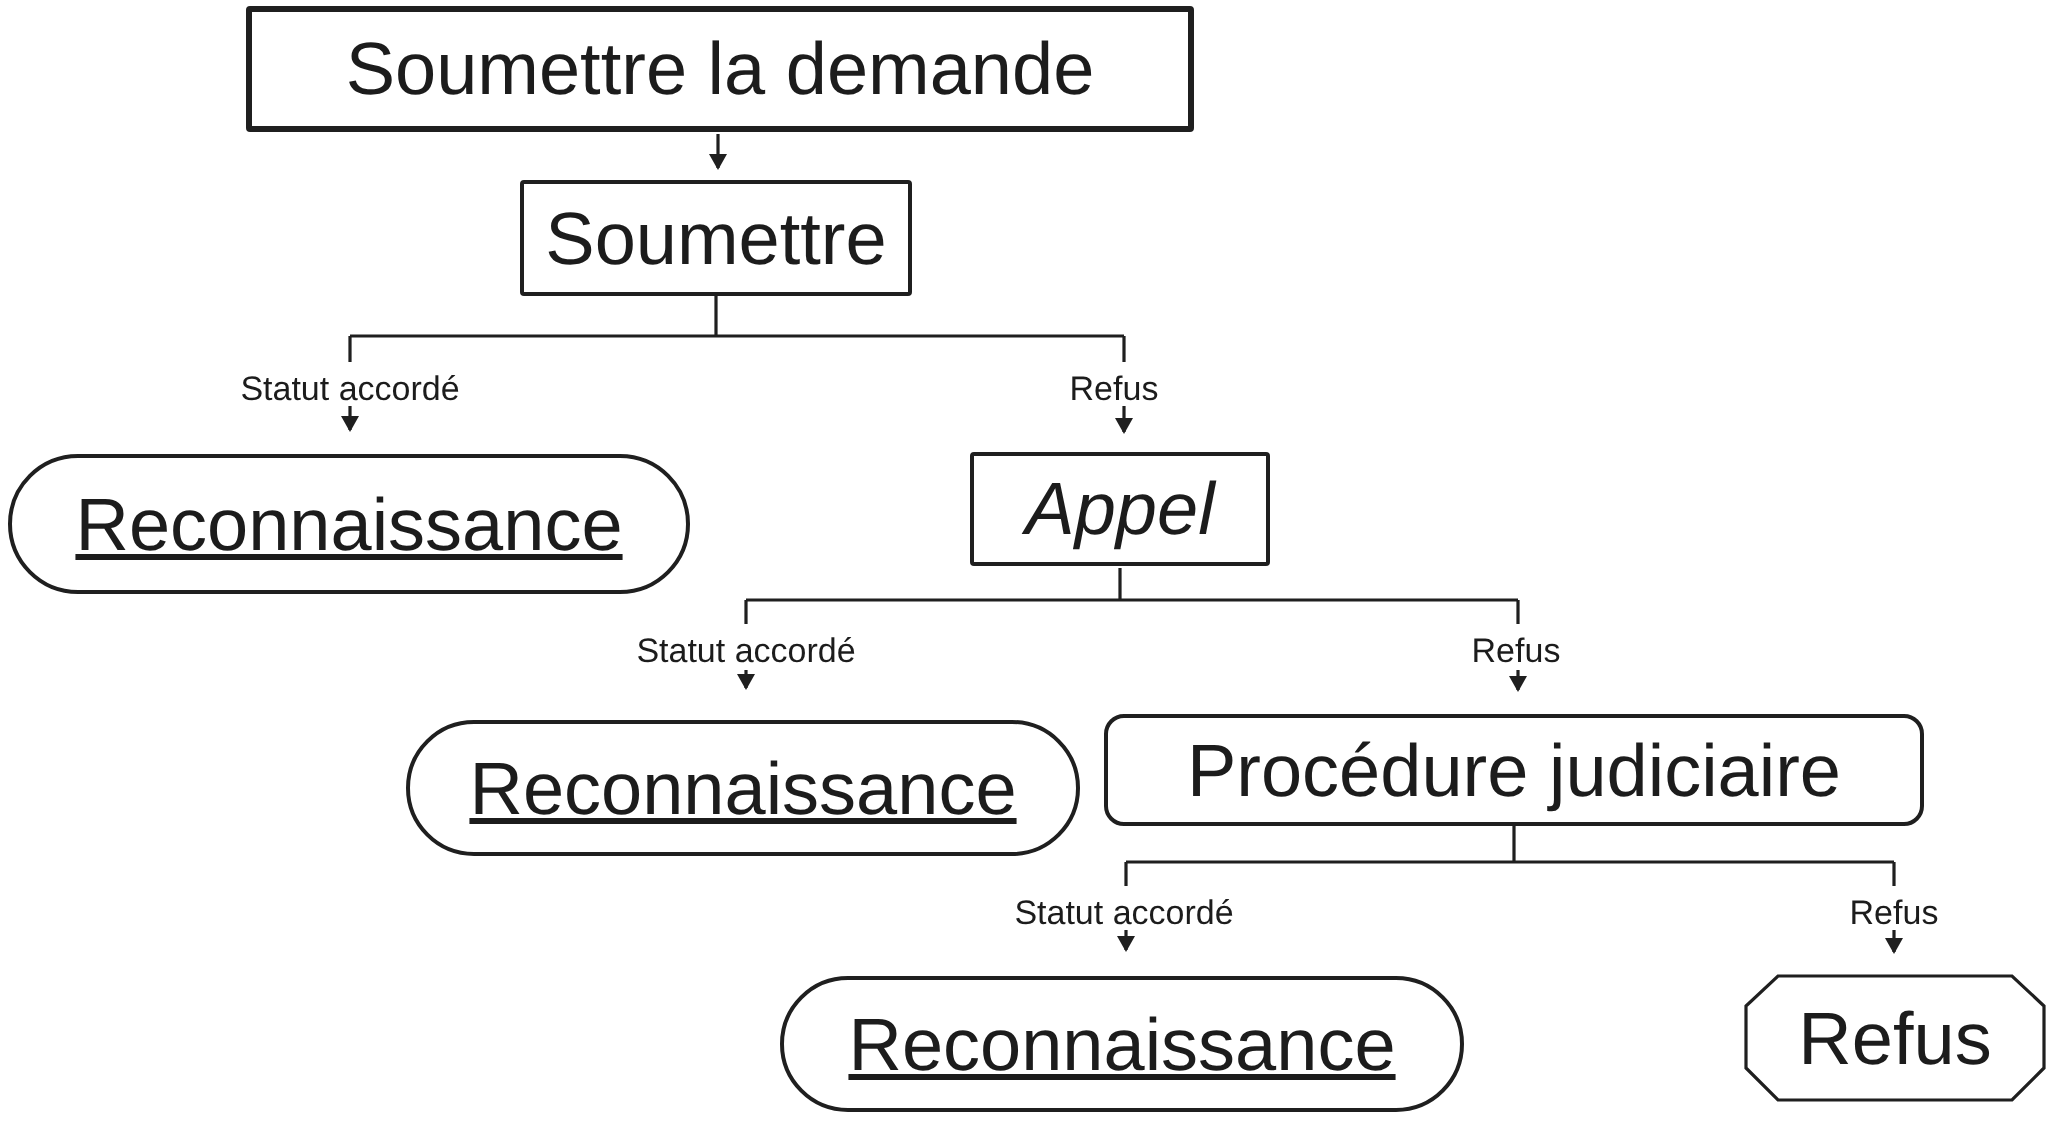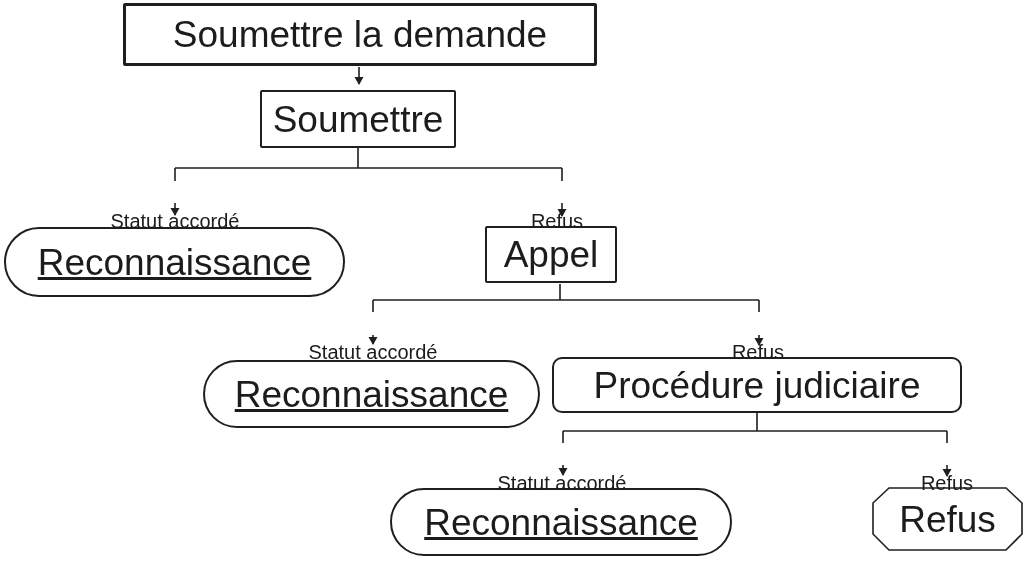--- a/index.html
+++ b/index.html
@@ -33,29 +33,28 @@
     white-space:nowrap;
     box-sizing:border-box;
   }
   .rect{border-radius:2px;}
   .stadium{border-radius:36px;text-decoration:underline;}
   .node.octagon-text{border:none;background:transparent;}
   .edge-label{
     position:absolute;
     width:230px;height:28px;
     display:flex;align-items:center;justify-content:center;
-    font-size:20px;line-height:1;
+    font-size:17px;line-height:1;
     white-space:nowrap;
-    margin-top:27px;
   }
   
   #n-submit      {left:123px;top:3px;  width:474px;height:63px;border-width:3px;}
   #n-interview   {left:260px;top:90px; width:196px;height:58px;}
   #n-recog1      {left:4px;  top:227px;width:341px;height:70px;}
-  #n-appeal      {left:485px;top:226px;width:132px;height:57px;}
+  #n-appeal      {left:485px;top:226px;width:150px;height:57px;font-style:italic;}
   #n-recog2      {left:203px;top:360px;width:337px;height:68px;}
   #n-judicial    {left:552px;top:357px;width:410px;height:56px;border-radius:10px;}
   #n-recog3      {left:390px;top:488px;width:342px;height:68px;}
   #n-refusal     {left:873px;top:488px;width:149px;height:62px;}
   
   #el-granted1{left:60px; top:180px;}
   #el-refus1  {left:442px;top:180px;}
   #el-granted2{left:258px;top:311px;}
   #el-refus2  {left:643px;top:311px;}
   #el-granted3{left:447px;top:442px;}

